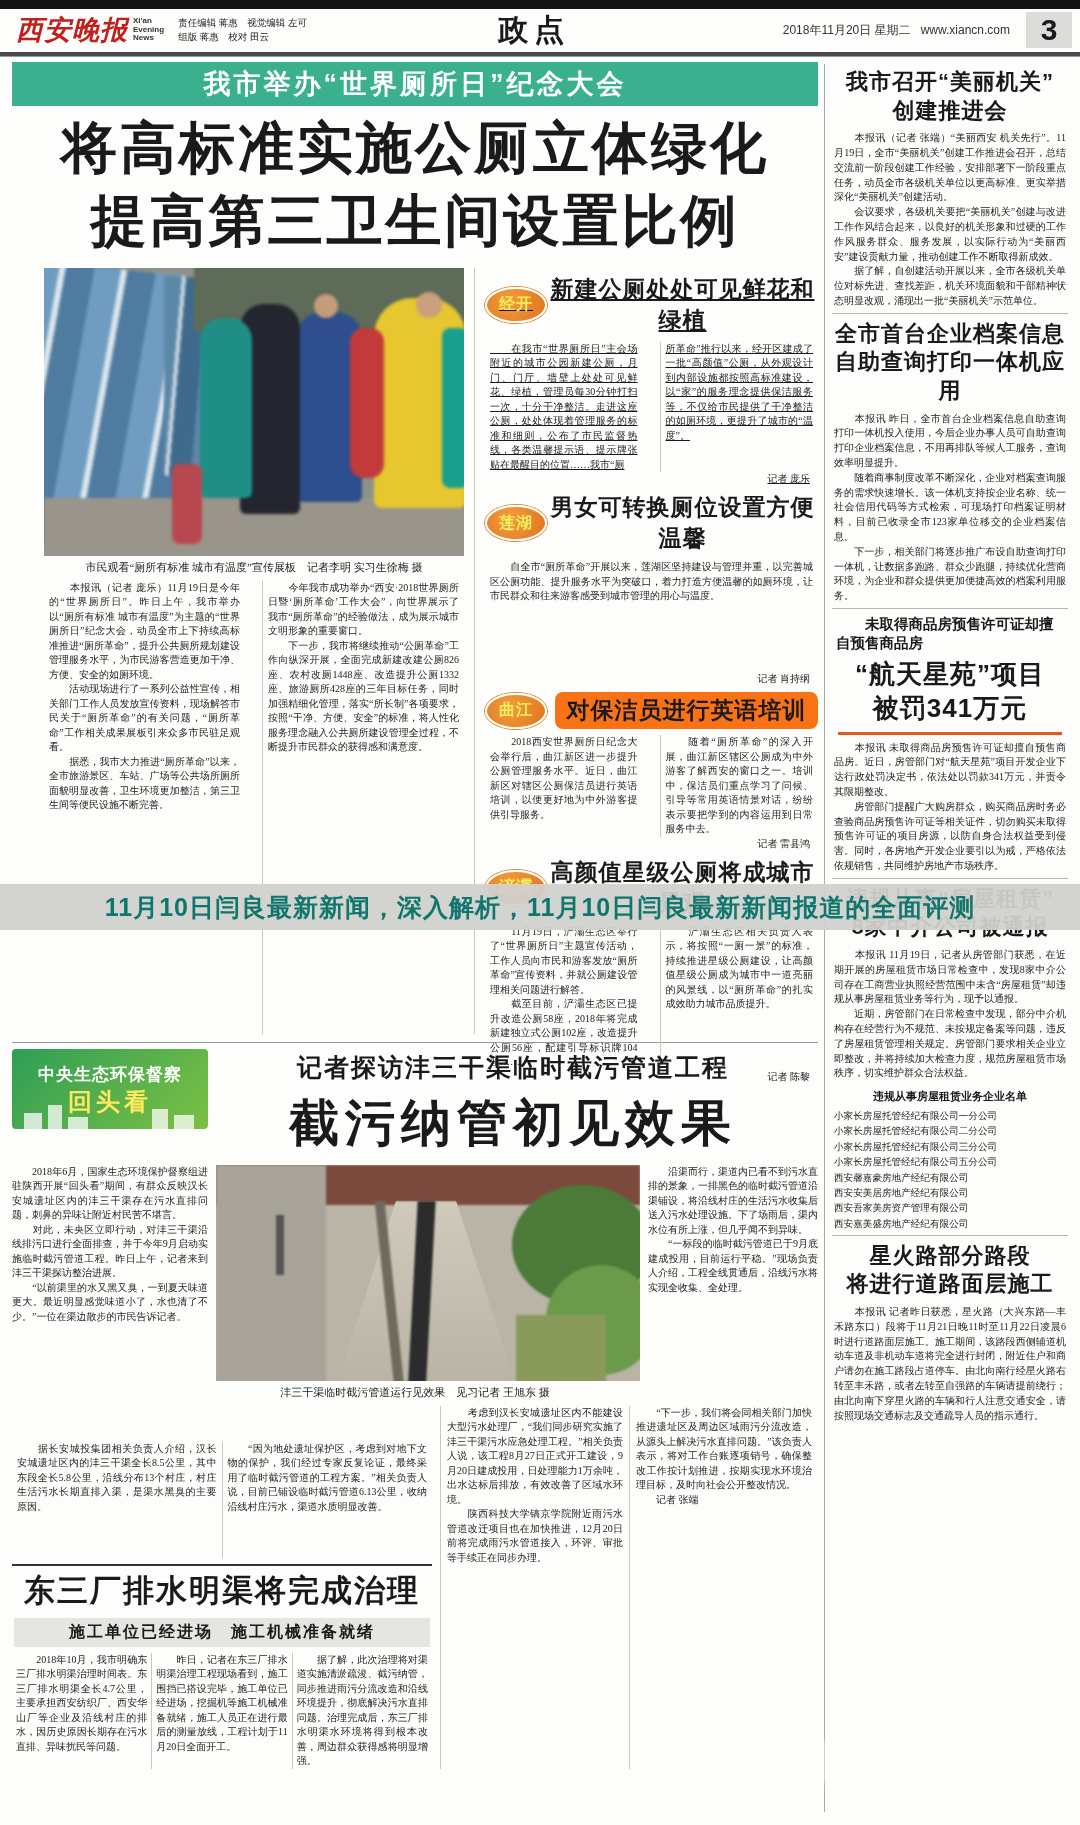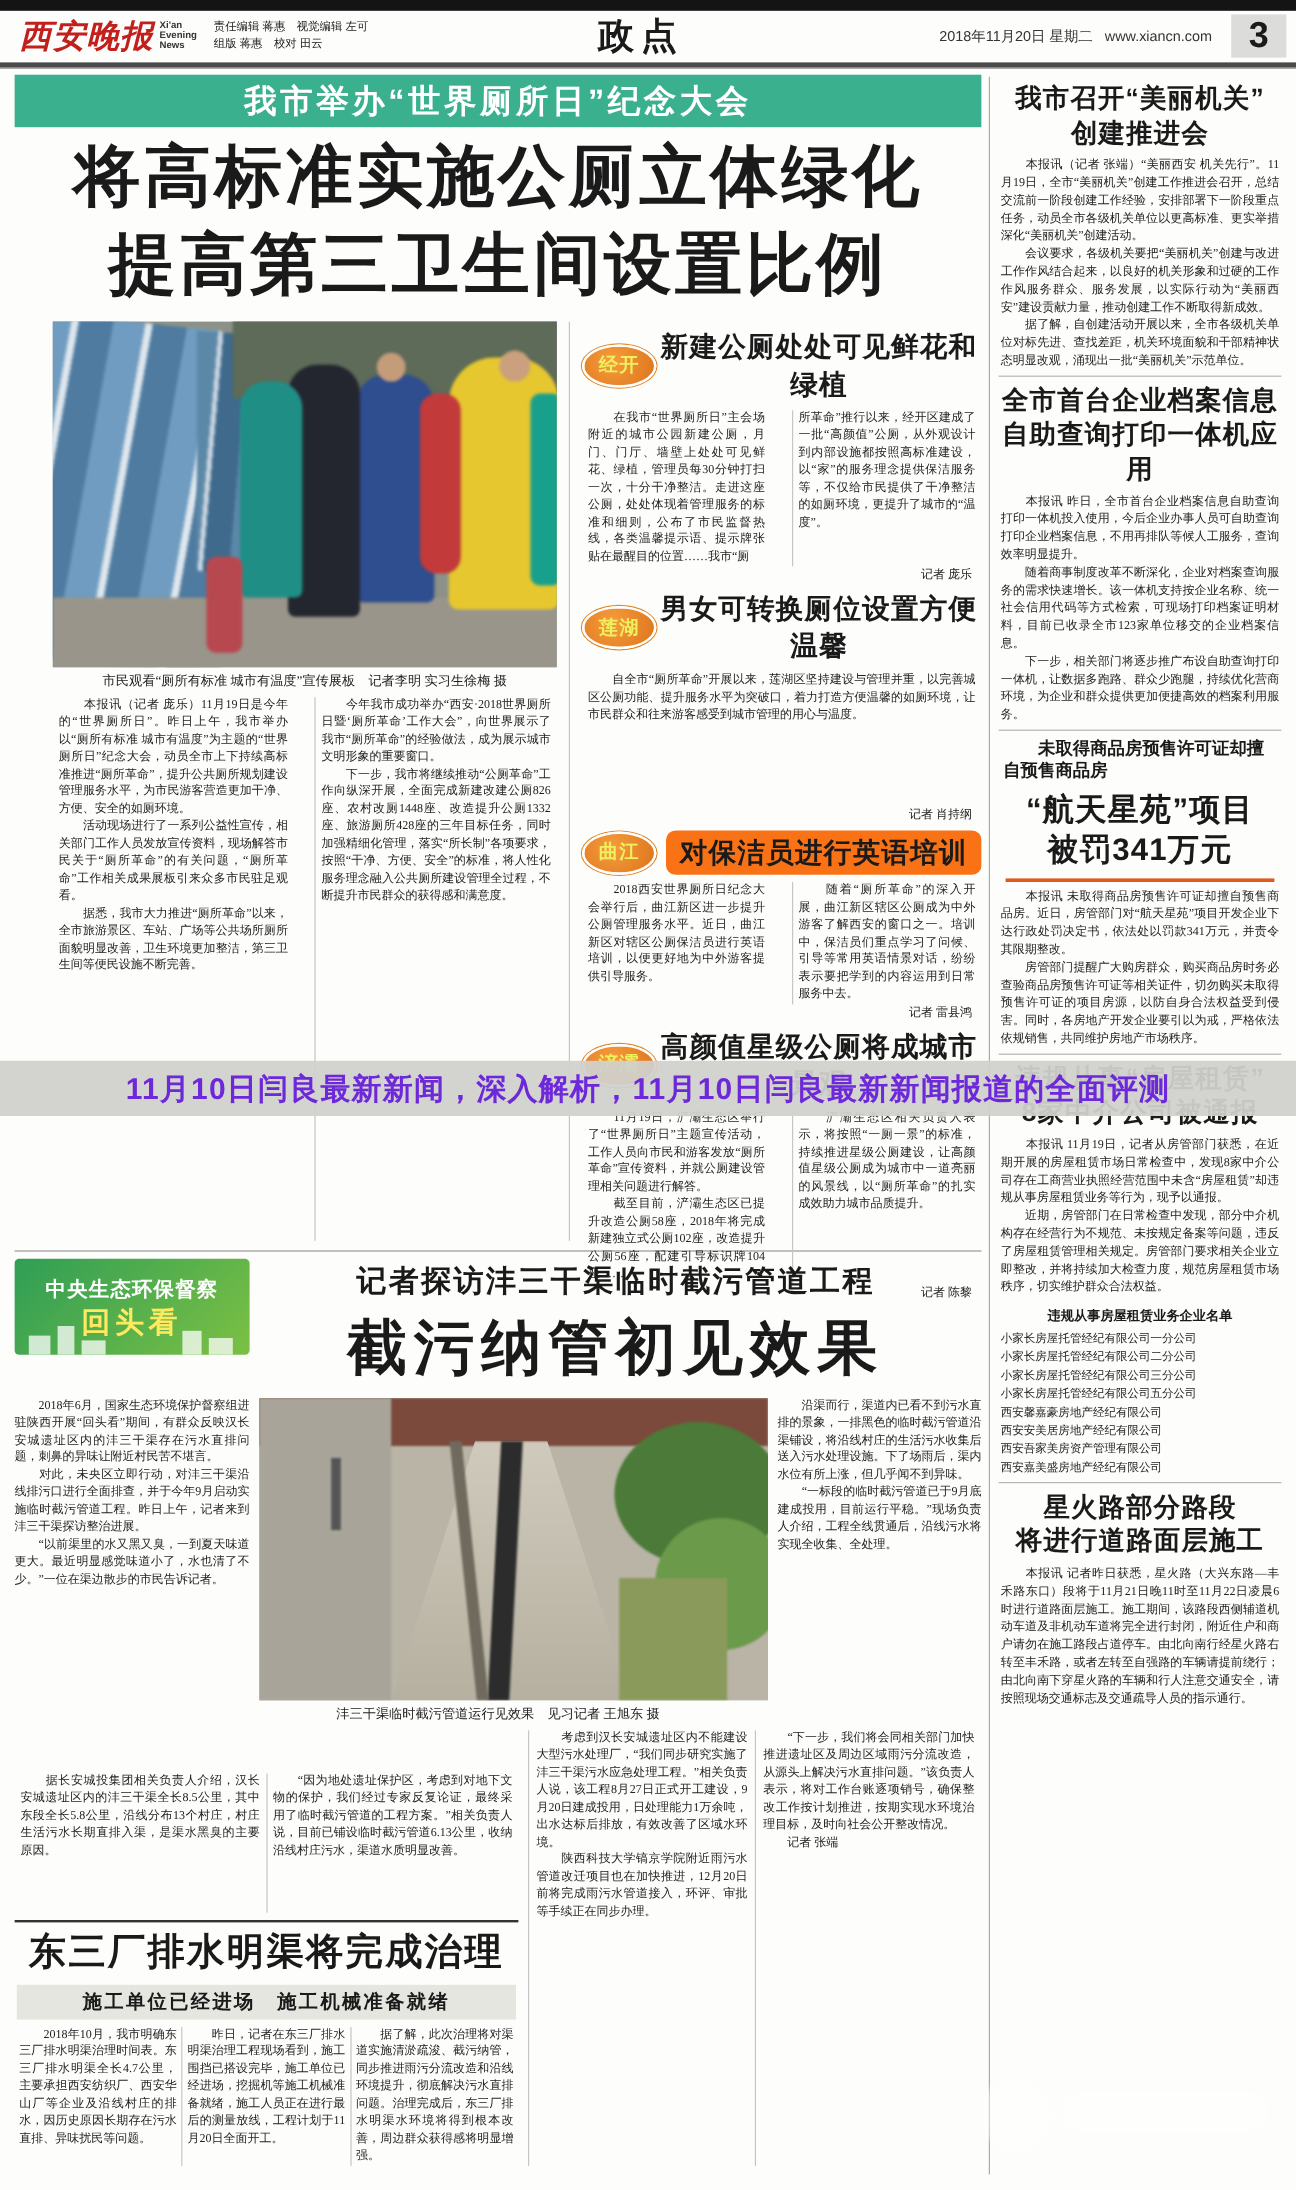--- a/index.html
+++ b/index.html
@@ -53,21 +53,21 @@
   .canal-head{display:flex;margin-top:4px;}
   .promo{width:196px;height:80px;border-radius:4px;background:linear-gradient(135deg,#2f9e56,#7cc043);
          color:#fff;position:relative;overflow:hidden;flex:0 0 auto;}
   .promo .l1{font-size:17px;font-weight:900;text-align:center;margin-top:14px;letter-spacing:1px;}
   .promo .l2{font-size:24px;font-weight:900;text-align:center;color:#ffe95e;letter-spacing:4px;}
   .promo .bld{position:absolute;bottom:0;background:rgba(255,255,255,.75);}
   .canal-titles{flex:1;}
   .canal-kicker{font-size:25px;font-weight:900;text-align:center;margin-top:2px;letter-spacing:2px;}
   .canal-headline{font-size:50px;font-weight:900;text-align:center;letter-spacing:6px;margin-top:6px;
                   font-family:"Liberation Serif","DejaVu Serif",serif;}
-  .canal-mid{display:flex;height:252px;margin-top:8px;}
+  .canal-mid{display:flex;height:216px;margin-top:8px;}
   .canal-col{width:196px;flex:0 0 auto;}
   .canal-photo{position:relative;width:424px;flex:0 0 auto;margin:0 8px;background:#b9b4a6;overflow:hidden;}
   .canal-photo div{position:absolute;filter:blur(1px);}
   .canal-col-r{flex:1;}
   .four-row{display:flex;flex:1;margin-top:4px;}
   .half-l{width:420px;flex:0 0 auto;display:flex;flex-direction:column;}
   .half-l .ccols{display:flex;height:152px;overflow:hidden;}
   .half-l .ccols .col{flex:1;padding:0 5px;margin-top:36px;}
   .half-l .ccols .col+.col{border-left:1px solid #c6c6c2;}
   .half-r{flex:1;display:flex;margin-left:8px;border-left:1px solid #c6c6c2;}
@@ -86,21 +86,21 @@
   .rail-art + .rail-art{border-top:1px solid #b5b5b0;}
   .rail-headline{font-size:22px;font-weight:900;text-align:center;line-height:1.3;letter-spacing:1px;}
   .rail-kicker{font-size:14.5px;font-weight:bold;line-height:1.35;text-align:left;padding:0 2px;text-indent:2em;}
   .rail-body{margin-top:6px;font-size:10px;line-height:1.48;}
   .orange-rule{height:3px;background:#e05a20;margin:6px 4px 2px;}
   .list-title{font-size:11px;font-weight:bold;text-align:center;margin:8px 0 4px;}
   .list-item{font-size:9.6px;line-height:1.6;font-family:"Liberation Serif",serif;color:#222;}
   
   .seo-band{position:absolute;left:0;top:884px;width:100%;height:46px;background:rgba(208,208,205,.94);
             display:flex;align-items:center;justify-content:center;z-index:30;
-            font-size:25px;font-weight:900;color:#6d28d9;letter-spacing:1px;}
+            font-size:25px;font-weight:900;color:#0f766e;letter-spacing:1px;}
   .watermark{position:absolute;right:14px;bottom:16px;width:256px;height:96px;opacity:.5;z-index:25;pointer-events:none;}
   .watermark .wm-c{position:absolute;left:6px;top:18px;width:62px;height:62px;border-radius:50%;
                    background:rgba(255,255,255,.85);filter:blur(2px);}
   .watermark .wm-t{position:absolute;left:76px;top:30px;width:170px;height:34px;border-radius:6px;
                    background:rgba(255,255,255,.8);filter:blur(3px);}
 </style>
 </head>
 <body>
 
 <div class="page">
@@ -154,21 +154,21 @@
           <div class="col bodytext">　　本报讯（记者 庞乐）11月19日是今年的“世界厕所日”。昨日上午，我市举办以“厕所有标准 城市有温度”为主题的“世界厕所日”纪念大会，动员全市上下持续高标准推进“厕所革命”，提升公共厕所规划建设管理服务水平，为市民游客营造更加干净、方便、安全的如厕环境。
 　　活动现场进行了一系列公益性宣传，相关部门工作人员发放宣传资料，现场解答市民关于“厕所革命”的有关问题，“厕所革命”工作相关成果展板引来众多市民驻足观看。
 　　据悉，我市大力推进“厕所革命”以来，全市旅游景区、车站、广场等公共场所厕所面貌明显改善，卫生环境更加整洁，第三卫生间等便民设施不断完善。</div>
           <div class="col bodytext">　　今年我市成功举办“西安·2018世界厕所日暨‘厕所革命’工作大会”，向世界展示了我市“厕所革命”的经验做法，成为展示城市文明形象的重要窗口。
 　　下一步，我市将继续推动“公厕革命”工作向纵深开展，全面完成新建改建公厕826座、农村改厕1448座、改造提升公厕1332座、旅游厕所428座的三年目标任务，同时加强精细化管理，落实“所长制”各项要求，按照“干净、方便、安全”的标准，将人性化服务理念融入公共厕所建设管理全过程，不断提升市民群众的获得感和满意度。</div>
         </div>
       </div>
 
       <div class="row1-right">
 
-        <div class="d-unit" style="flex:0 0 196px;">
+        <div class="d-unit" style="flex:0 0 196px;text-decoration:underline;">
           <div class="d-head">
             <div class="badge">经开</div>
             <div class="d-headline">新建公厕处处可见鲜花和绿植</div>
           </div>
           <div class="cols2 d-body">
             <div class="col bodytext">　　在我市“世界厕所日”主会场附近的城市公园新建公厕，月门、门厅、墙壁上处处可见鲜花、绿植，管理员每30分钟打扫一次，十分干净整洁。走进这座公厕，处处体现着管理服务的标准和细则，公布了市民监督热线，各类温馨提示语、提示牌张贴在最醒目的位置……我市“厕</div>
             <div class="col bodytext">所革命”推行以来，经开区建成了一批“高颜值”公厕，从外观设计到内部设施都按照高标准建设，以“家”的服务理念提供保洁服务等，不仅给市民提供了干净整洁的如厕环境，更提升了城市的“温度”。</div>
           </div>
           <div class="byline">记者 庞乐</div>
         </div>

